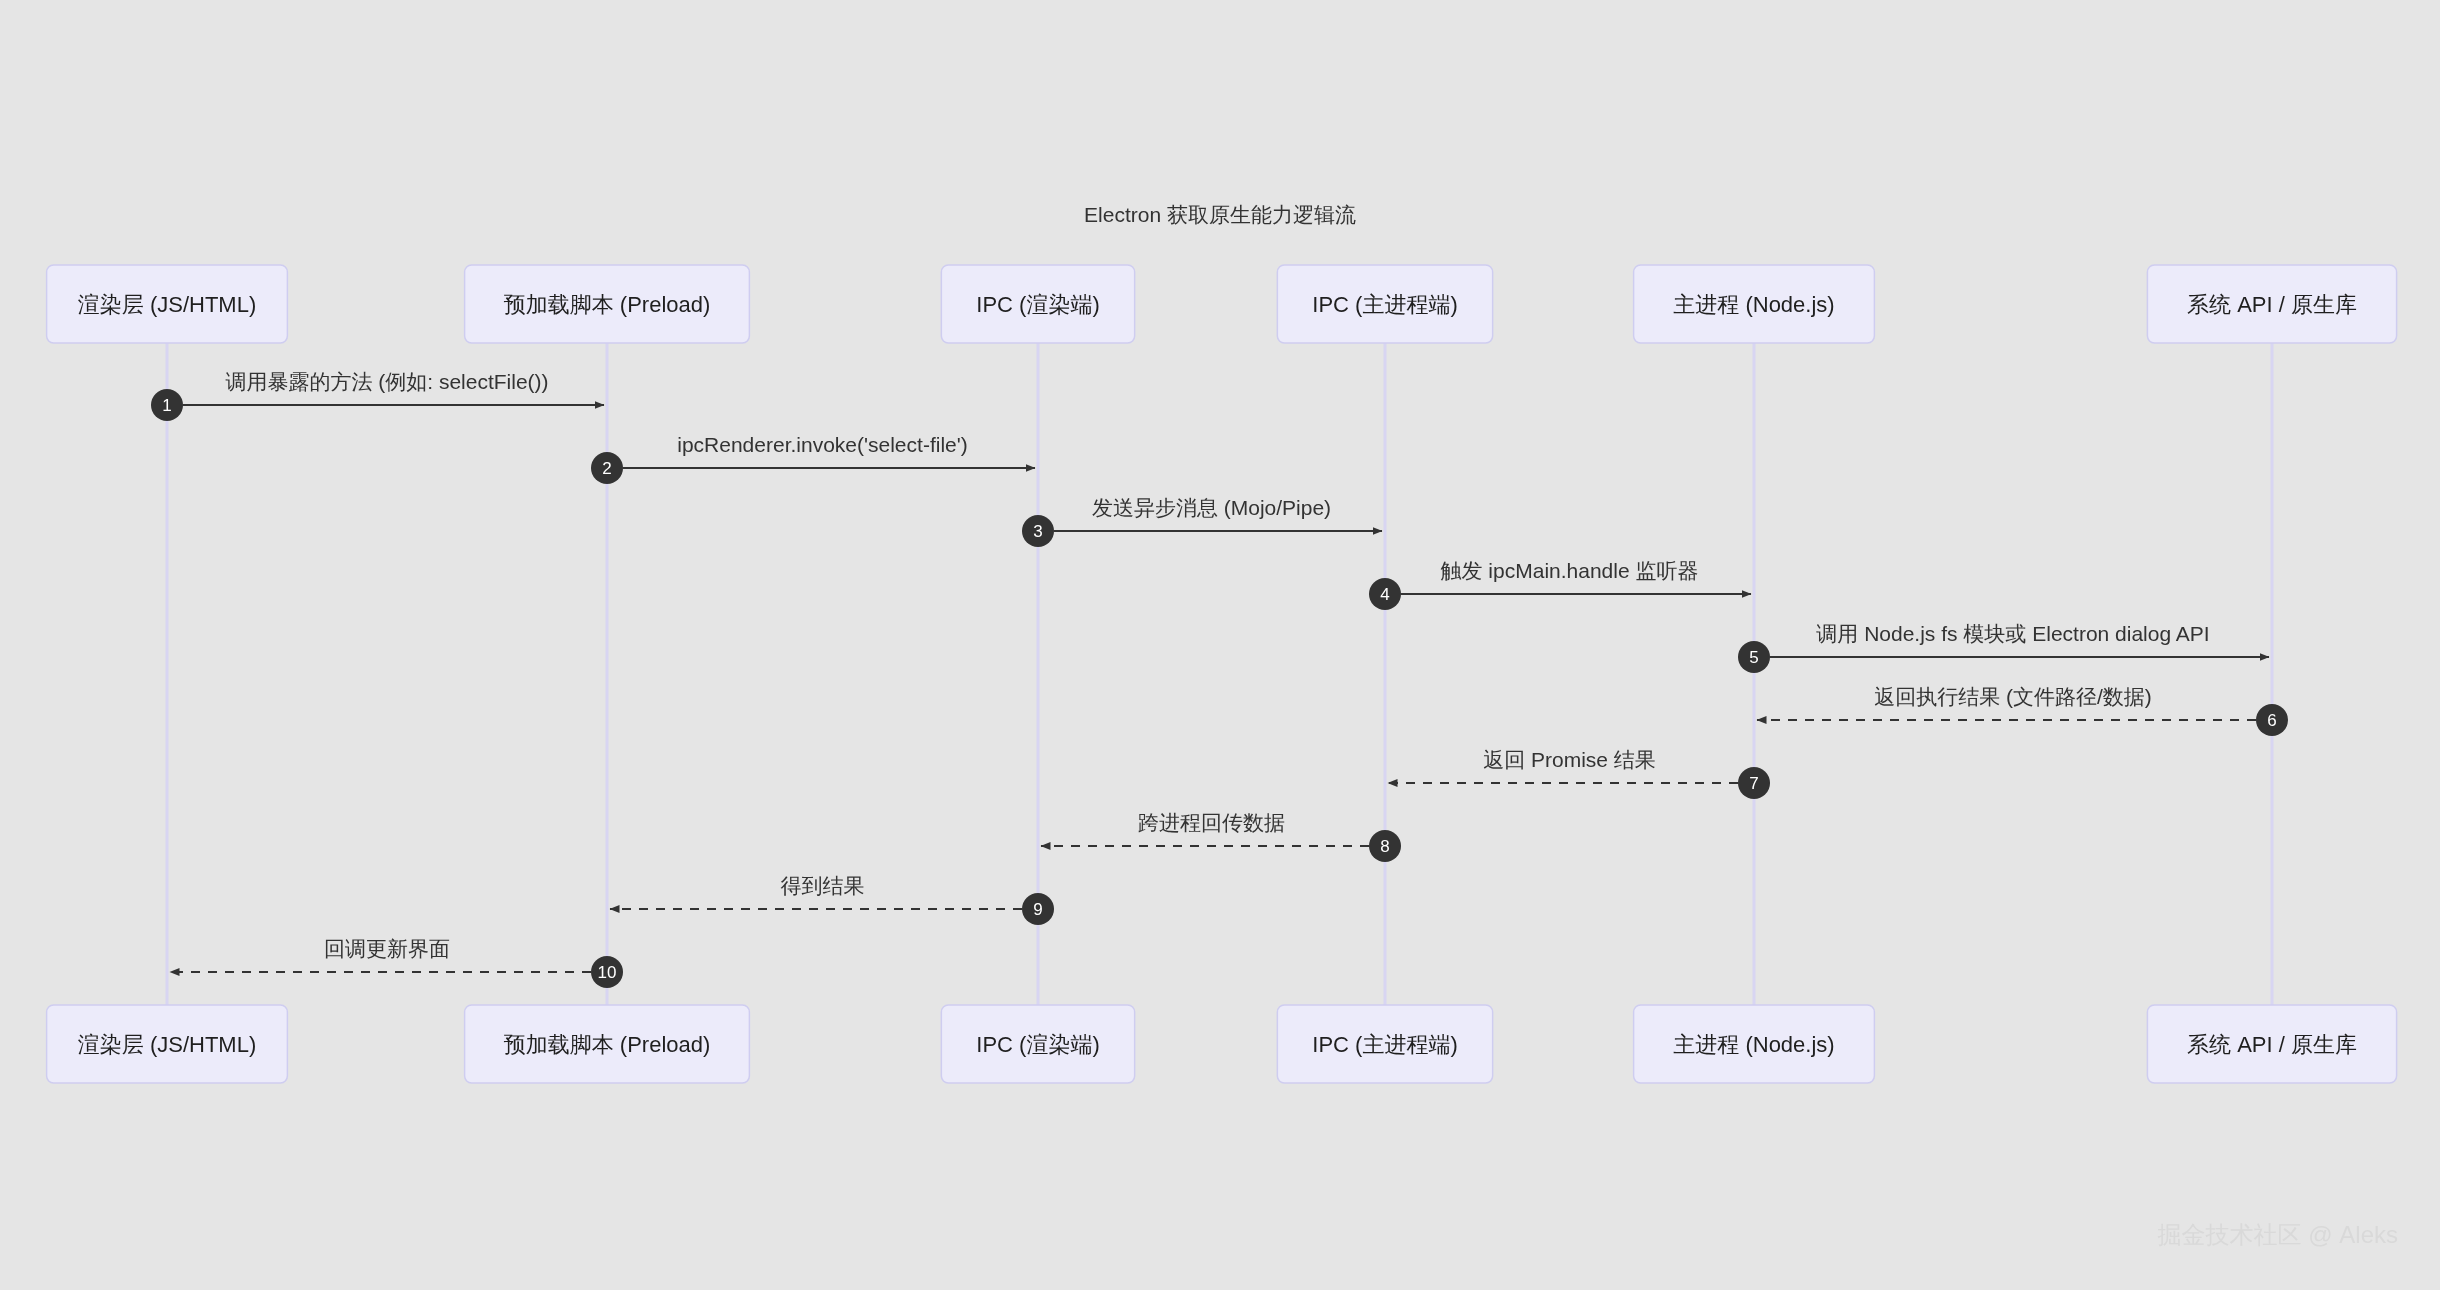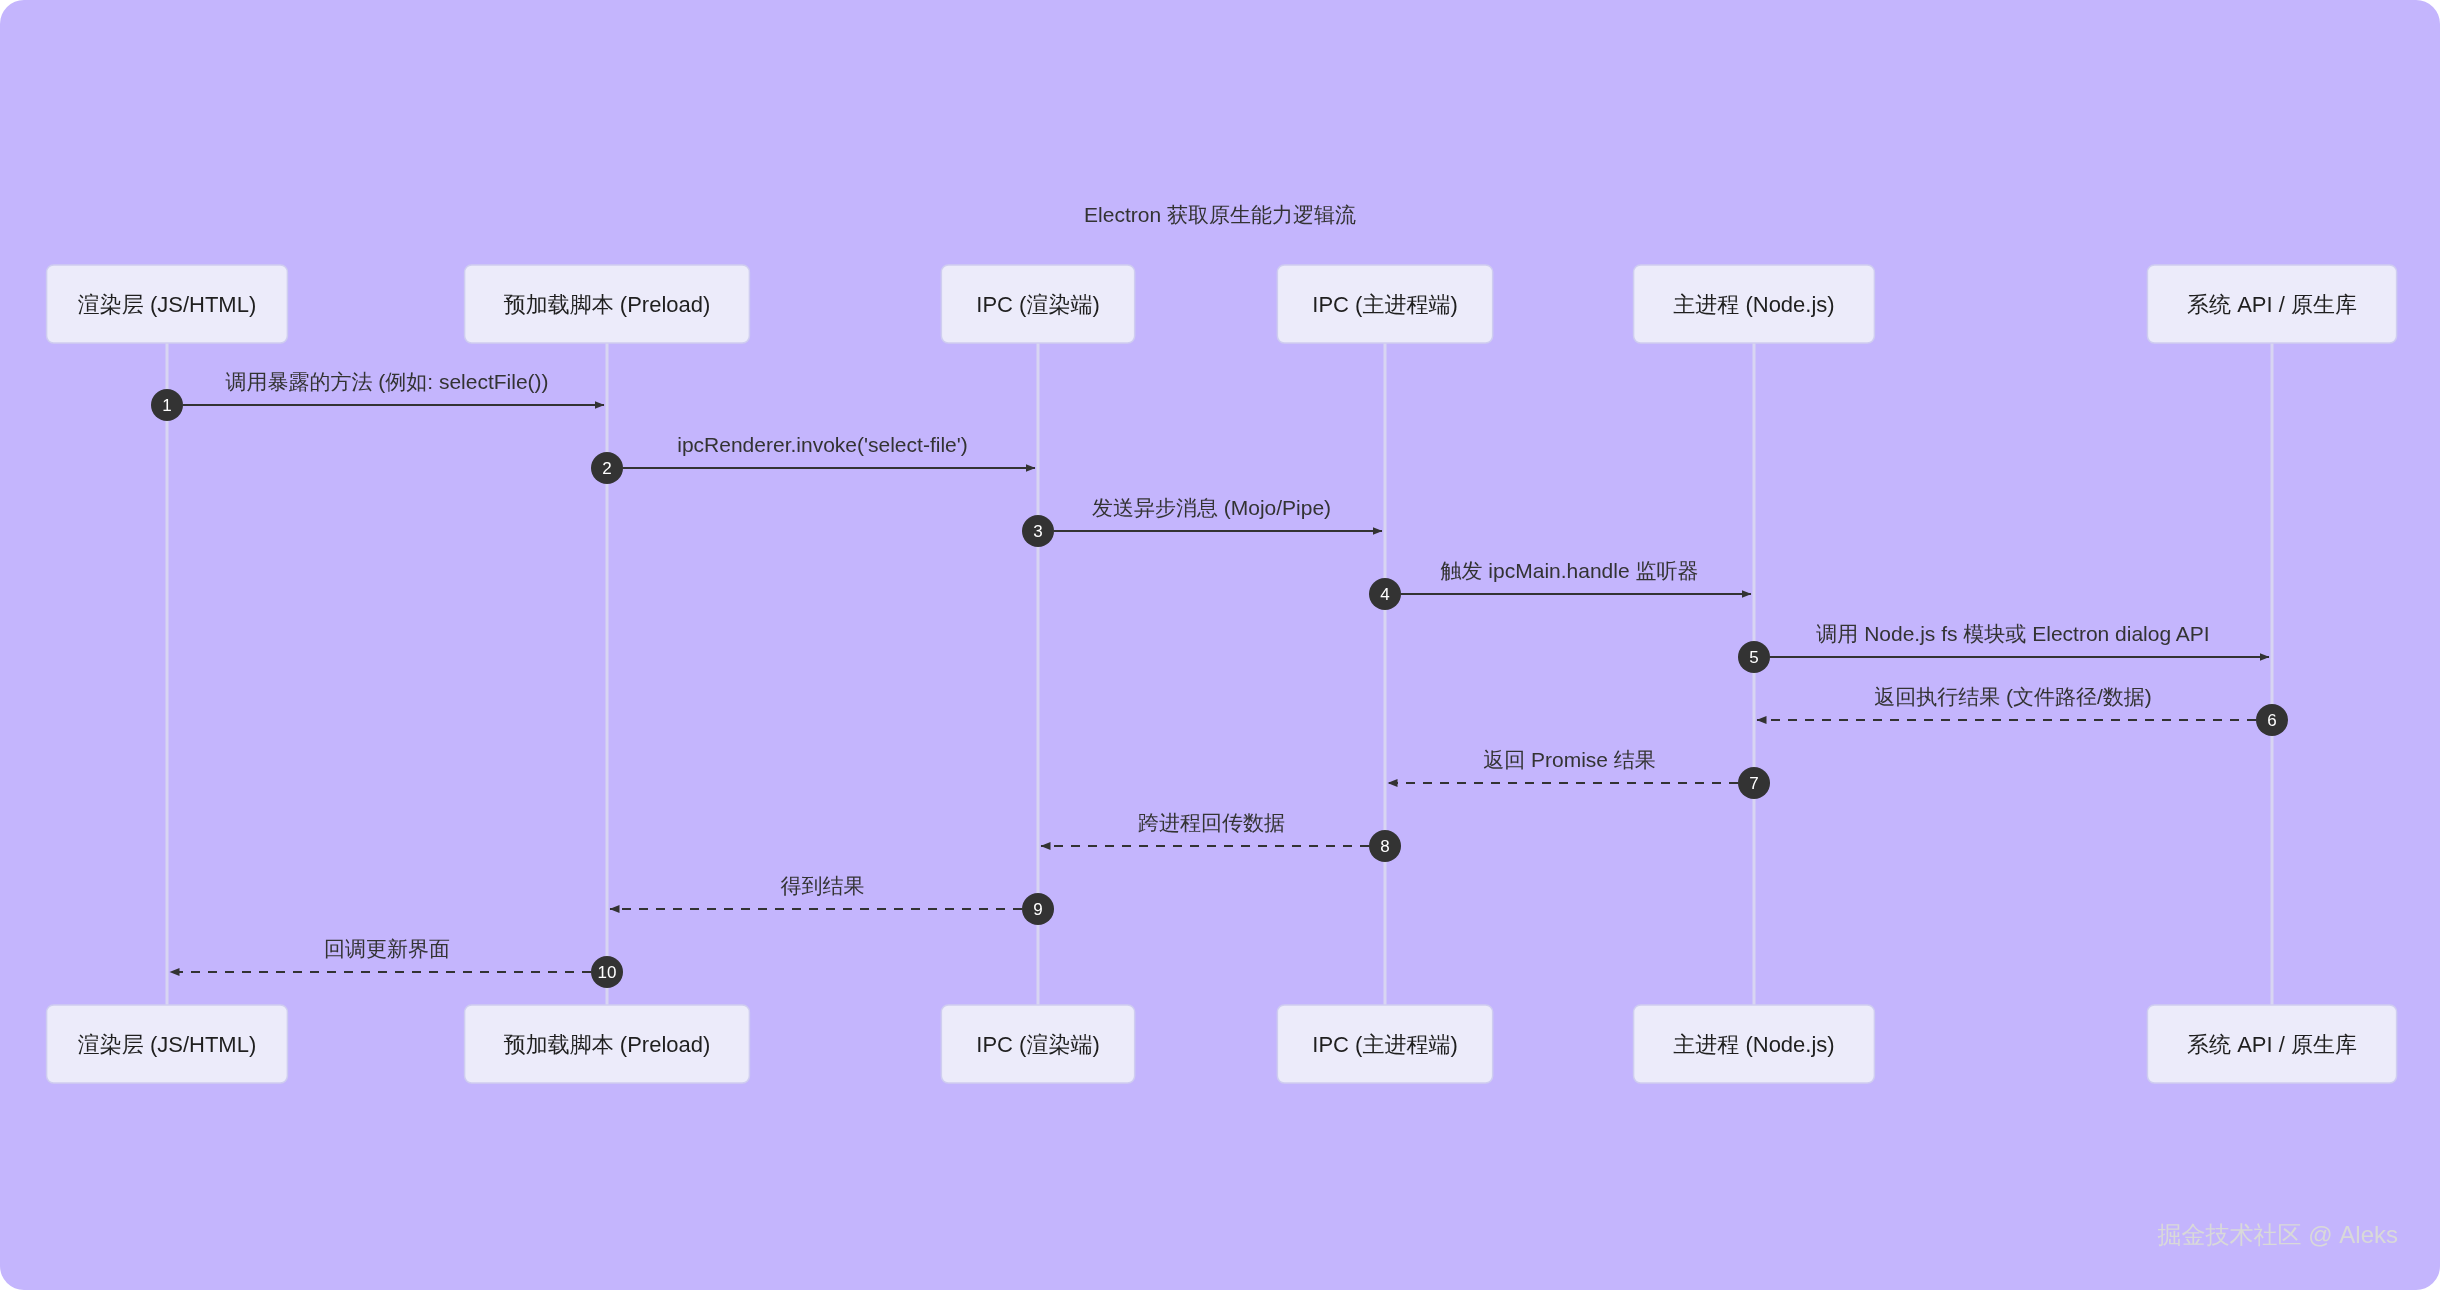--- a/index.html
+++ b/index.html
@@ -10,22 +10,21 @@
   body {
     width: 2440px;
     height: 1290px;
     font-family: "Liberation Sans", "DejaVu Sans", sans-serif;
     overflow: hidden;
   }
   #stage {
     position: relative;
     width: 2440px;
     height: 1290px;
-    background: #c4b5fd;
-    border-radius: 24px;
+    background: #e5e5e5;
   }
   svg#diagram {
     position: absolute;
     left: 0;
     top: 0;
     width: 2440px;
     height: 1290px;
     display: block;
   }
   .diagram-title {

